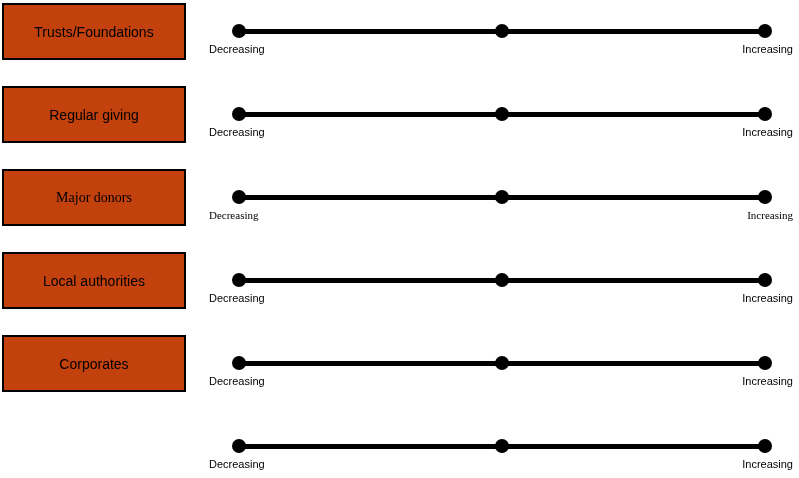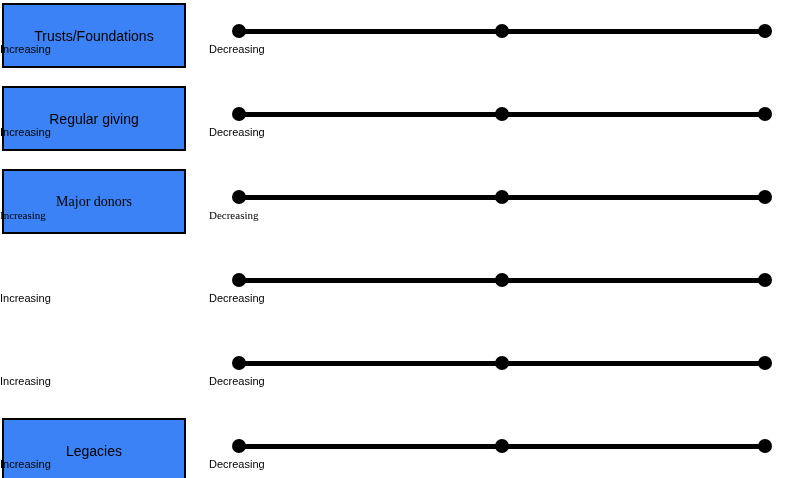--- a/index.html
+++ b/index.html
@@ -30,23 +30,23 @@
     width: 799px;
     height: 72px;
   }
 
   
   .item-label-box {
     position: absolute;
     left: 2px;
     top: 0px;
     width: 184px;
-    height: 65px;
+    height: 57px;
     box-sizing: border-box;
-    background: #3b82f6;
+    background: #c2410c;
     border: 2px solid #000000;
     display: flex;
     align-items: center;
     justify-content: center;
     text-align: center;
   }
   .item-label-text {
     font-size: 14px;
     line-height: 16px;
     color: #000000;
@@ -84,21 +84,21 @@
 
   .anchor {
     position: absolute;
     top: 39px;
     font-size: 11px;
     line-height: 15px;
     color: #000000;
     white-space: nowrap;
   }
   .anchor-left  { left: 209px; text-align: left; }
-  .anchor-right { left: 0; width: 793px; }
+  .anchor-right { left: 0; width: 793px; text-align: right; }
 </style>
 </head>
 <body>
 
 <div id="survey-grid">
     <div class="survey-row" style="top: 3px;">
       <div class="item-label-box">
         <span class="item-label-text">Trusts/Foundations</span>
       </div>
       <div class="scale">
@@ -130,43 +130,46 @@
       <div class="scale">
         <div class="scale-track"></div>
         <div class="scale-dot dot-left"></div>
         <div class="scale-dot dot-middle"></div>
         <div class="scale-dot dot-right"></div>
         <div class="anchor anchor-left">Decreasing</div>
         <div class="anchor anchor-right">Increasing</div>
       </div>
     </div>
     <div class="survey-row" style="top: 252px;">
+      <div class="item-label-box">
+        <span class="item-label-text">Local authorities</span>
+      </div>
       <div class="scale">
         <div class="scale-track"></div>
         <div class="scale-dot dot-left"></div>
         <div class="scale-dot dot-middle"></div>
         <div class="scale-dot dot-right"></div>
         <div class="anchor anchor-left">Decreasing</div>
         <div class="anchor anchor-right">Increasing</div>
       </div>
     </div>
     <div class="survey-row" style="top: 335px;">
+      <div class="item-label-box">
+        <span class="item-label-text">Corporates</span>
+      </div>
       <div class="scale">
         <div class="scale-track"></div>
         <div class="scale-dot dot-left"></div>
         <div class="scale-dot dot-middle"></div>
         <div class="scale-dot dot-right"></div>
         <div class="anchor anchor-left">Decreasing</div>
         <div class="anchor anchor-right">Increasing</div>
       </div>
     </div>
     <div class="survey-row" style="top: 418px;">
-      <div class="item-label-box">
-        <span class="item-label-text">Legacies</span>
-      </div>
       <div class="scale">
         <div class="scale-track"></div>
         <div class="scale-dot dot-left"></div>
         <div class="scale-dot dot-middle"></div>
         <div class="scale-dot dot-right"></div>
         <div class="anchor anchor-left">Decreasing</div>
         <div class="anchor anchor-right">Increasing</div>
       </div>
     </div>
   </div>

